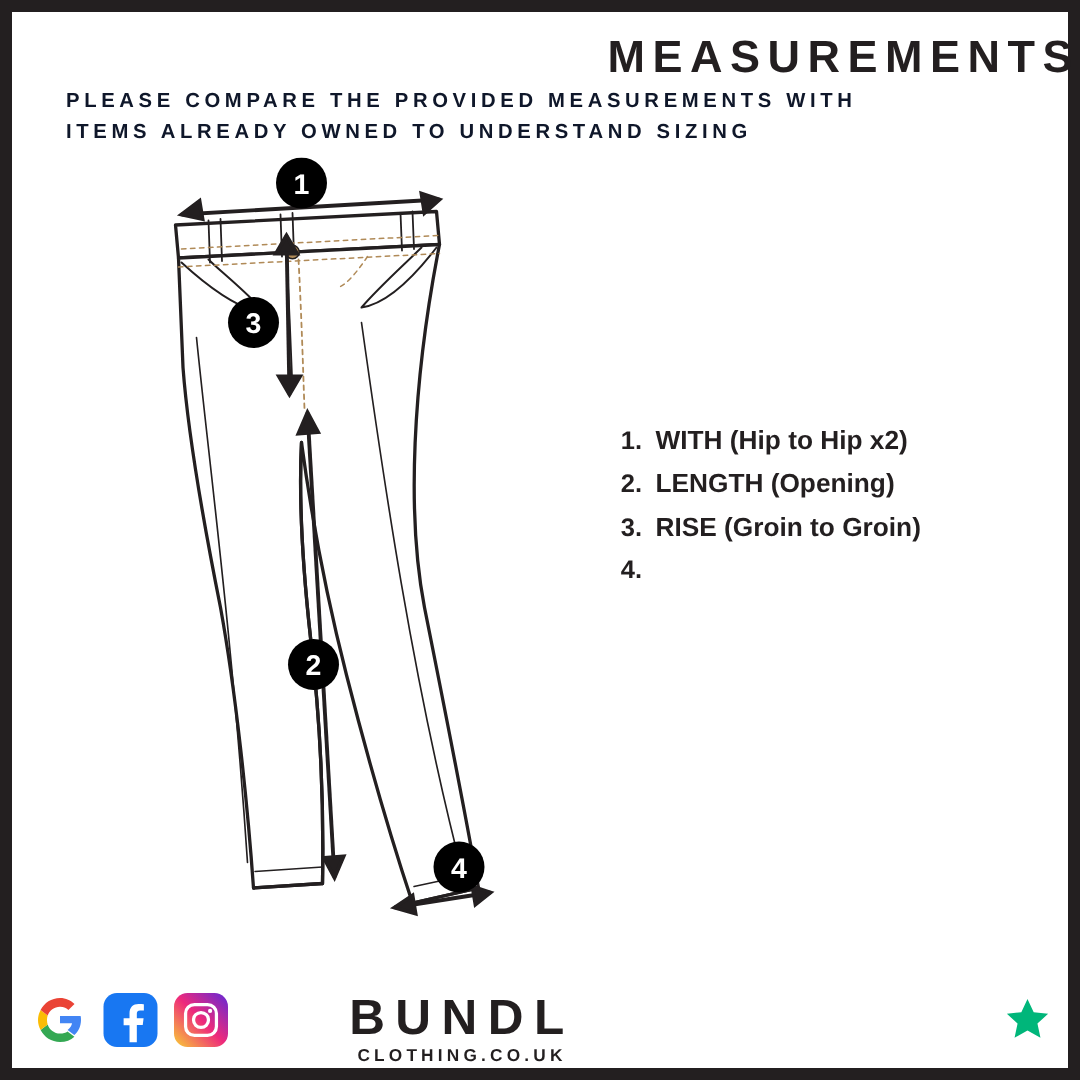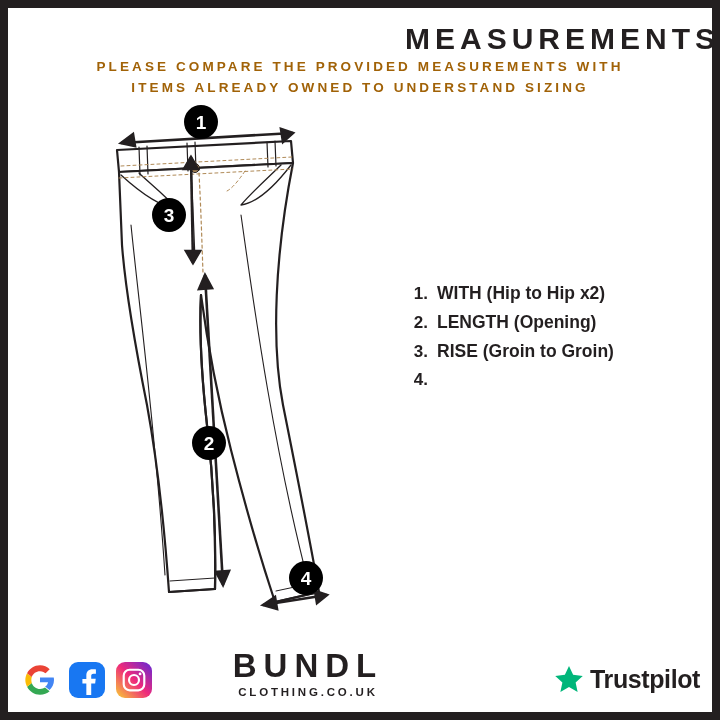--- a/index.html
+++ b/index.html
@@ -36,29 +36,29 @@
     top: 22px;
     width: 720px;
     text-align: right;
     font-size: 30px;
     font-weight: bold;
     letter-spacing: 5px;
     color: #231f20;
   }
   .subtitle {
     position: absolute;
-    left: 60px;
+    left: 44px;
     top: 56px;
     width: 600px;
-    text-align: center;
+    text-align: left;
     font-size: 13.5px;
     font-weight: bold;
     letter-spacing: 3.1px;
     line-height: 21px;
-    color: #a16207;
+    color: #0f172a;
   }
 
   .diagram {
     position: absolute;
     left: 95px;
     top: 105px;
     width: 300px;
     height: 520px;
   }
 
@@ -101,21 +101,21 @@
     width: 36px;
     height: 36px;
     border-radius: 9px;
     display: flex;
     align-items: center;
     justify-content: center;
   }
   .brand {
     position: absolute;
     left: 0;
-    bottom: 22px;
+    bottom: 10px;
     width: 616px;
     text-align: center;
     pointer-events: none;
   }
   .brand-name {
     font-size: 33px;
     font-weight: bold;
     letter-spacing: 7px;
     color: #231f20;
     line-height: 36px;
@@ -283,16 +283,15 @@
 
   <div class="brand">
     <div class="brand-name">BUNDL</div>
     <div class="brand-sub">CLOTHING.CO.UK</div>
   </div>
 
   <div class="trustpilot">
     <svg width="30" height="30" viewBox="0 0 24 24">
       <polygon points="12,1.6 15.3,8.6 23,9.5 17.3,14.7 18.9,22.3 12,18.4 5.1,22.3 6.7,14.7 1,9.5 8.7,8.6" fill="#00B67A"></polygon>
     </svg>
-    <span class="tp-label">Trustpilot</span>
   </div>
 
 </div>
 
 </body></html>

